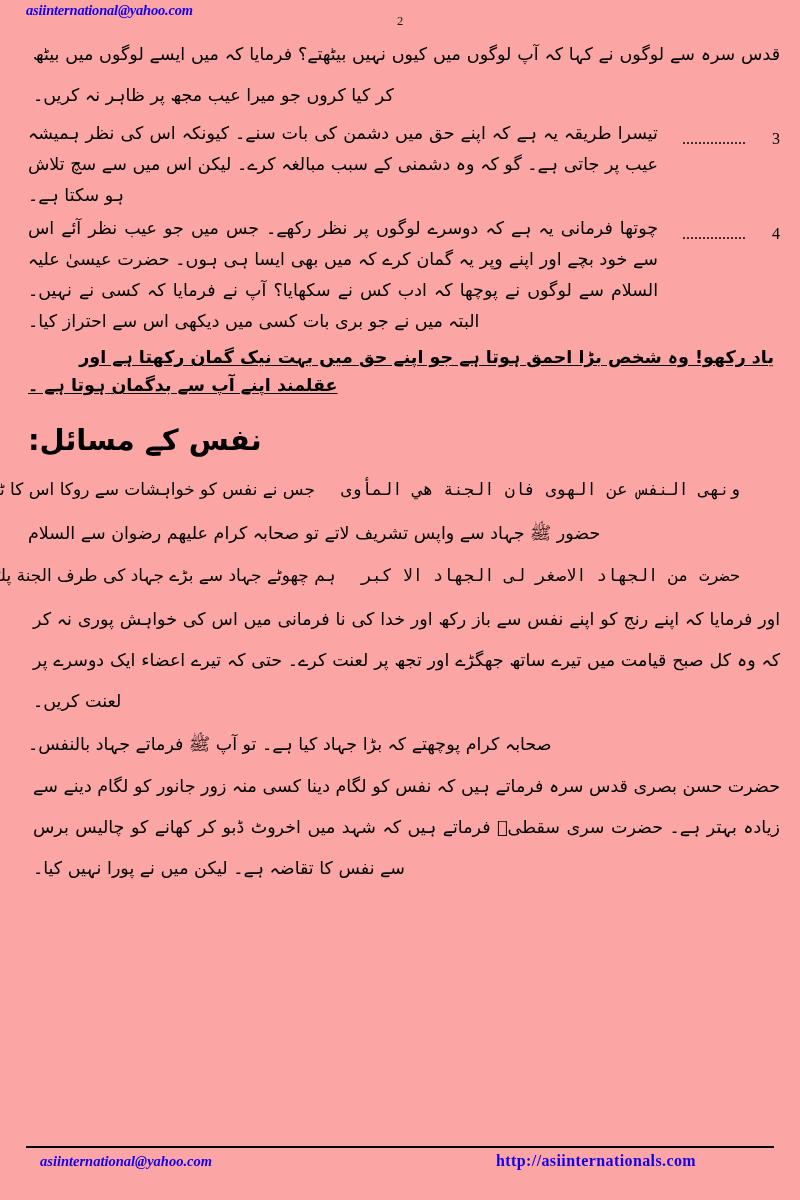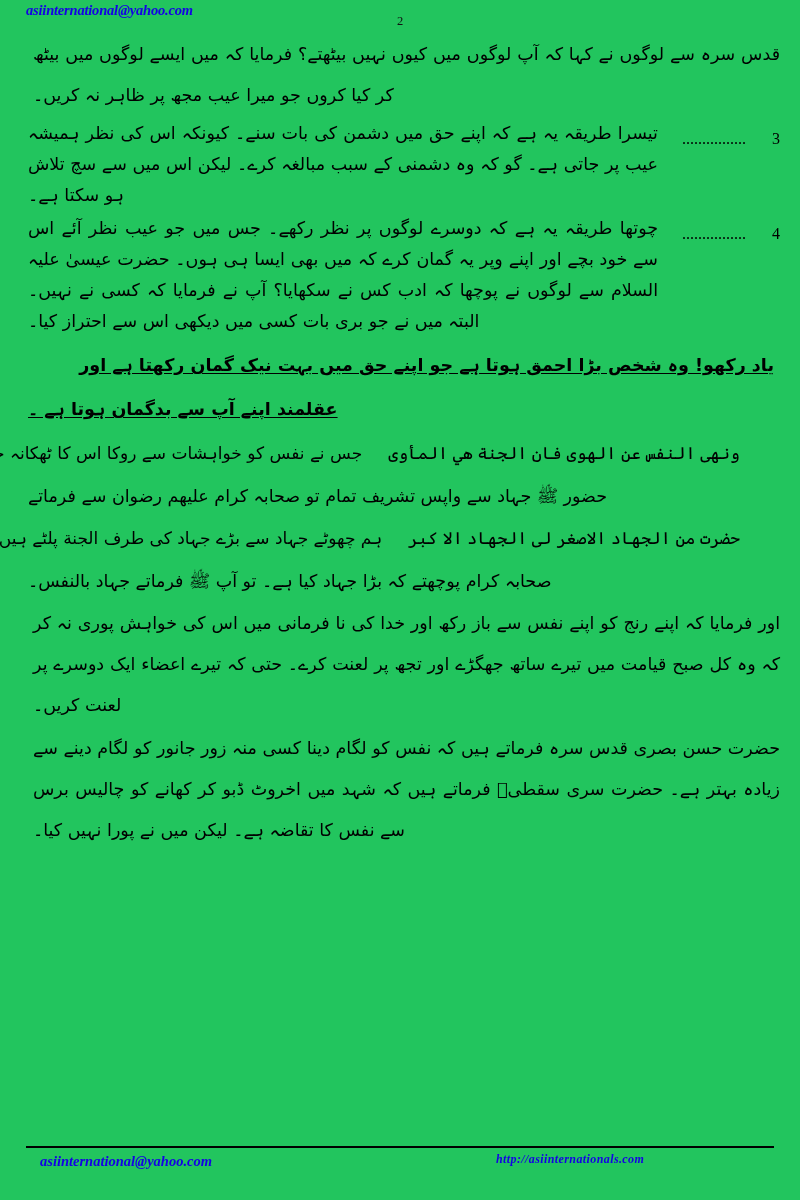--- a/index.html
+++ b/index.html
@@ -6,21 +6,21 @@
   html, body {
     margin: 0;
     padding: 0;
     background: #ffffff;
   }
   .page {
     position: relative;
     width: 800px;
     height: 1200px;
     margin: 0 auto;
-    background: #22c55e;
+    background: #fca5a5;
     overflow: hidden;
     font-family: "Liberation Serif", "DejaVu Serif", serif;
     box-sizing: border-box;
   }
 
   
   .header {
     position: absolute;
     top: 0;
     left: 0;
@@ -115,21 +115,21 @@
     flex: 1 1 auto;
     font-size: 17.5px;
     line-height: 31px;
     text-align: justify;
     text-align-last: left;
   }
 
   
   .emphasis {
     font-size: 17.5px;
-    line-height: 44px;
+    line-height: 28px;
     font-weight: bold;
     text-decoration: underline;
     text-underline-offset: 2px;
     margin: 6px 0 2px 0;
     padding-right: 6px;
     text-align: right;
   }
 
   
   .heading {
@@ -146,21 +146,21 @@
     display: flex;
     flex-direction: row;
     align-items: baseline;
     justify-content: flex-start;
     gap: 26px;
     margin: 0 0 2px 0;
     padding-right: 40px;
     line-height: 40px;
   }
   .arabic {
-    font-family: Liberation Sans, sans-serif;
+    font-family: Liberation Mono, monospace;
     font-size: 17px;
     direction: rtl;
     white-space: nowrap;
     letter-spacing: 0.4px;
   }
   .quote-gloss {
     font-family: "DejaVu Sans", "Liberation Sans", sans-serif;
     font-size: 17px;
     direction: rtl;
     white-space: nowrap;
@@ -202,23 +202,22 @@
     font-weight: bold;
     font-size: 14.5px;
     white-space: nowrap;
   }
   .footer-url {
     position: absolute;
     left: 470px;
     top: -1px;
     color: #1400e6;
     font-family: "Liberation Serif", "DejaVu Serif", serif;
-    font-style: italic;
-    font-weight: bold;
-    font-size: 12px;
+    font-weight: bold;
+    font-size: 16px;
     letter-spacing: 0.4px;
     white-space: nowrap;
   }
 </style>
 </head>
 <body>
 
 <div class="page">
 
   <div class="header">
@@ -232,43 +231,44 @@
 
     <div class="numbered">
       <div class="num-label">3</div>
       <div class="num-dots">................</div>
       <div class="urdu num-body">تیسرا طریقہ یہ ہے کہ اپنے حق میں دشمن کی بات سنے۔ کیونکہ اس کی نظر ہمیشہ عیب پر جاتی ہے۔ گو کہ وہ دشمنی کے سبب مبالغہ کرے۔ لیکن اس میں سے سچ تلاش ہو سکتا ہے۔</div>
     </div>
 
     <div class="numbered">
       <div class="num-label">4</div>
       <div class="num-dots">................</div>
-      <div class="urdu num-body">چوتھا طریقہ یہ ہے کہ دوسرے لوگوں پر نظر رکھے۔ جس میں جو عیب نظر آئے اس سے خود بچے اور اپنے وپر یہ گمان کرے کہ میں بھی ایسا ہی ہوں۔ حضرت عیسیٰ علیہ السلام سے لوگوں نے پوچھا کہ ادب کس نے سکھایا؟ آپ نے فرمایا کہ کسی نے نہیں۔ البتہ میں نے جو بری بات کسی میں دیکھی اس سے احتراز کیا۔</div>
+      <div class="urdu num-body">چوتھا فرمانی یہ ہے کہ دوسرے لوگوں پر نظر رکھے۔ جس میں جو عیب نظر آئے اس سے خود بچے اور اپنے وپر یہ گمان کرے کہ میں بھی ایسا ہی ہوں۔ حضرت عیسیٰ علیہ السلام سے لوگوں نے پوچھا کہ ادب کس نے سکھایا؟ آپ نے فرمایا کہ کسی نے نہیں۔ البتہ میں نے جو بری بات کسی میں دیکھی اس سے احتراز کیا۔</div>
     </div>
 
     <p class="urdu emphasis">یاد رکھو! وہ شخص بڑا احمق ہوتا ہے جو اپنے حق میں بہت نیک گمان رکھتا ہے اور عقلمند اپنے آپ سے بدگمان ہوتا ہے ۔</p>
 
 
+    <h2 class="urdu heading">نفس کے مسائل:</h2>
 
 
     <div class="quote-row">
       <span class="arabic">ونهى النفس عن الهوى فان الجنة هي المأوى</span>
       <span class="quote-gloss">جس نے نفس کو خواہشات سے روکا اس کا ٹھکانہ جنت ہے۔</span>
     </div>
 
-    <p class="urdu indent-line mid">حضور ﷺ جہاد سے واپس تشریف تمام تو صحابہ کرام علیھم رضوان سے فرماتے</p>
+    <p class="urdu indent-line mid">حضور ﷺ جہاد سے واپس تشریف لاتے تو صحابہ کرام علیھم رضوان سے السلام</p>
 
     <div class="quote-row">
       <span class="arabic">حضرت من الجهاد الاصغر لى الجهاد الا كبر</span>
       <span class="quote-gloss">ہم چھوٹے جہاد سے بڑے جہاد کی طرف الجنة پلٹے ہیں۔</span>
     </div>
 
+    <p class="urdu para">اور فرمایا کہ اپنے رنج کو اپنے نفس سے باز رکھ اور خدا کی نا فرمانی میں اس کی خواہش پوری نہ کر کہ وہ کل صبح قیامت میں تیرے ساتھ جھگڑے اور تجھ پر لعنت کرے۔ حتی کہ تیرے اعضاء ایک دوسرے پر لعنت کریں۔</p>
+
     <p class="urdu indent-line">صحابہ کرام پوچھتے کہ بڑا جہاد کیا ہے۔ تو آپ ﷺ فرماتے جہاد بالنفس۔</p>
-
-    <p class="urdu para">اور فرمایا کہ اپنے رنج کو اپنے نفس سے باز رکھ اور خدا کی نا فرمانی میں اس کی خواہش پوری نہ کر کہ وہ کل صبح قیامت میں تیرے ساتھ جھگڑے اور تجھ پر لعنت کرے۔ حتی کہ تیرے اعضاء ایک دوسرے پر لعنت کریں۔</p>
 
     <p class="urdu para">حضرت حسن بصری قدس سرہ فرماتے ہیں کہ نفس کو لگام دینا کسی منہ زور جانور کو لگام دینے سے زیادہ بہتر ہے۔ حضرت سری سقطیؒ فرماتے ہیں کہ شہد میں اخروٹ ڈبو کر کھانے کو چالیس برس سے نفس کا تقاضہ ہے۔ لیکن میں نے پورا نہیں کیا۔</p>
 
   </div>
 
   <div class="footer">
     <div class="footer-rule"></div>
     <div class="footer-row">
       <div class="footer-email">asiinternational@yahoo.com</div>
       <div class="footer-url">http://asiinternationals.com</div>

